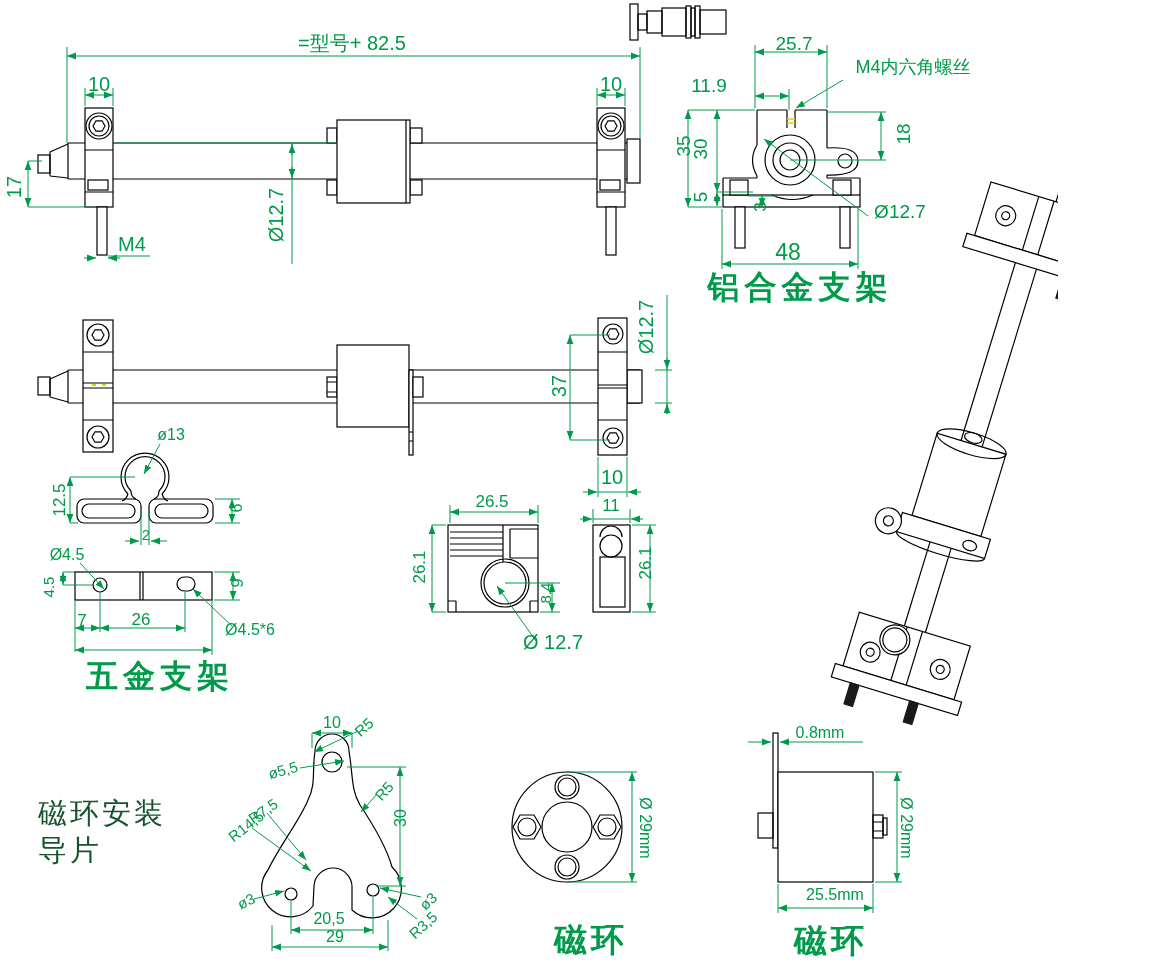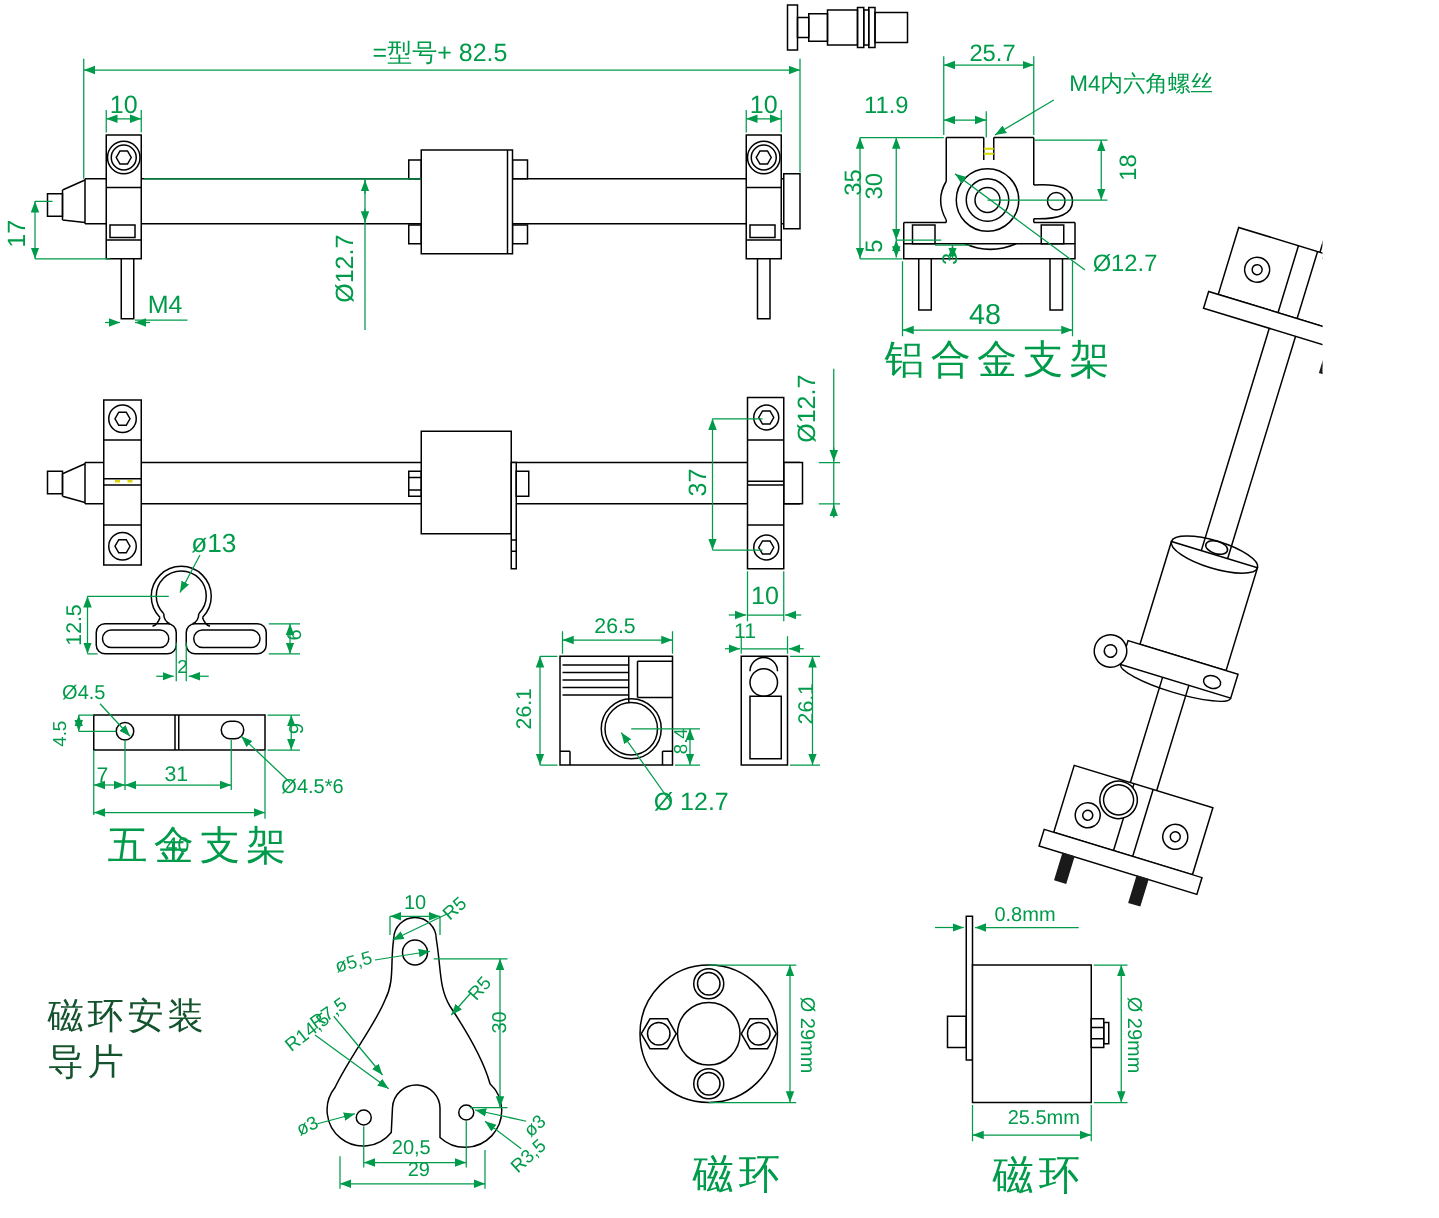--- a/index.html
+++ b/index.html
@@ -8,21 +8,21 @@
   svg{position:absolute;left:0;top:0;}
   .geo{stroke:#000;stroke-width:1.2;fill:none;}
   .geo .f{fill:#ffffff;}
   .geo .solid{fill:#1a1a1a;stroke:#1a1a1a;}
   .dim{stroke:#009b4a;stroke-width:1;fill:none;}
   .hl{stroke:#d6d600;stroke-width:2;fill:none;}
   .lbl{position:absolute;color:#009b4a;line-height:1;white-space:nowrap;
        transform:translate(-50%,-50%);}
   .r90{transform:translate(-50%,-50%) rotate(-90deg);}
   .rP90{transform:translate(-50%,-50%) rotate(90deg);}
-  .title{font-size:32px;letter-spacing:5px;font-weight:400;}
+  .title{font-size:32px;letter-spacing:5px;font-weight:700;}
   .lblL{position:absolute;color:#14532d;line-height:1.2;white-space:nowrap;
         font-size:29px;letter-spacing:3px;}
 </style>
 </head>
 <body>
 
 <div id="canvas">
 
 <svg width="1151" height="974" viewBox="0 0 1151 974">
   <defs>
@@ -347,38 +347,38 @@
 <div class="lbl" style="left:913px;top:67px;font-size:18px">M4内六角螺丝</div>
 <div class="lbl r90" style="left:683px;top:146px;font-size:19px">35</div>
 <div class="lbl r90" style="left:700px;top:149px;font-size:19px">30</div>
 <div class="lbl r90" style="left:700px;top:197px;font-size:19px">5</div>
 <div class="lbl r90" style="left:760px;top:207px;font-size:17px">3</div>
 <div class="lbl r90" style="left:903px;top:134px;font-size:19px">18</div>
 <div class="lbl" style="left:900px;top:211px;font-size:19px">Ø12.7</div>
 <div class="lbl" style="left:788px;top:252px;font-size:23px">48</div>
 <div class="lbl title" style="left:800px;top:287px">铝合金支架</div>
 
-<div class="lbl" style="left:171px;top:435px;font-size:21px">ø13</div>
+<div class="lbl" style="left:171px;top:435px;font-size:16px">ø13</div>
 <div class="lbl r90" style="left:59px;top:500px;font-size:17px">12.5</div>
 <div class="lbl r90" style="left:237px;top:508px;font-size:16px">6</div>
 <div class="lbl" style="left:146px;top:534px;font-size:15px">2</div>
 <div class="lbl" style="left:67px;top:555px;font-size:16px">Ø4.5</div>
 <div class="lbl r90" style="left:48px;top:587px;font-size:15px">4.5</div>
 <div class="lbl" style="left:82px;top:620px;font-size:17px">7</div>
-<div class="lbl" style="left:141px;top:619px;font-size:17px">31</div>
+<div class="lbl" style="left:141px;top:619px;font-size:17px">26</div>
 <div class="lbl" style="left:142px;top:676px;font-size:17px">40</div>
 <div class="lbl r90" style="left:238px;top:583px;font-size:16px">9</div>
 <div class="lbl" style="left:250px;top:630px;font-size:16px">Ø4.5*6</div>
 <div class="lbl title" style="left:160px;top:676px">五金支架</div>
 
 <div class="lbl" style="left:492px;top:501px;font-size:17px">26.5</div>
 <div class="lbl r90" style="left:419px;top:567px;font-size:17px">26.1</div>
 <div class="lbl r90" style="left:545px;top:593px;font-size:15px">8.4</div>
 <div class="lbl" style="left:553px;top:642px;font-size:20px">Ø 12.7</div>
-<div class="lbl" style="left:596px;top:505px;font-size:17px">11</div>
+<div class="lbl" style="left:611px;top:505px;font-size:17px">11</div>
 <div class="lbl r90" style="left:645px;top:563px;font-size:17px">26.1</div>
 
 <div class="lblL" style="left:38px;top:796px">磁环安装</div>
 <div class="lblL" style="left:38px;top:833px">导片</div>
 <div class="lbl" style="left:332px;top:723px;font-size:16px">10</div>
 <div class="lbl" style="left:364px;top:727px;font-size:15px;transform:translate(-50%,-50%) rotate(-42deg)">R5</div>
 <div class="lbl" style="left:283px;top:770px;font-size:15px;transform:translate(-50%,-50%) rotate(-15deg)">ø5,5</div>
 <div class="lbl" style="left:384px;top:791px;font-size:15px;transform:translate(-50%,-50%) rotate(-48deg)">R5</div>
 <div class="lbl r90" style="left:401px;top:818px;font-size:16px">30</div>
 <div class="lbl" style="left:263px;top:811px;font-size:15px;transform:translate(-50%,-50%) rotate(-35deg)">R7,5</div>

